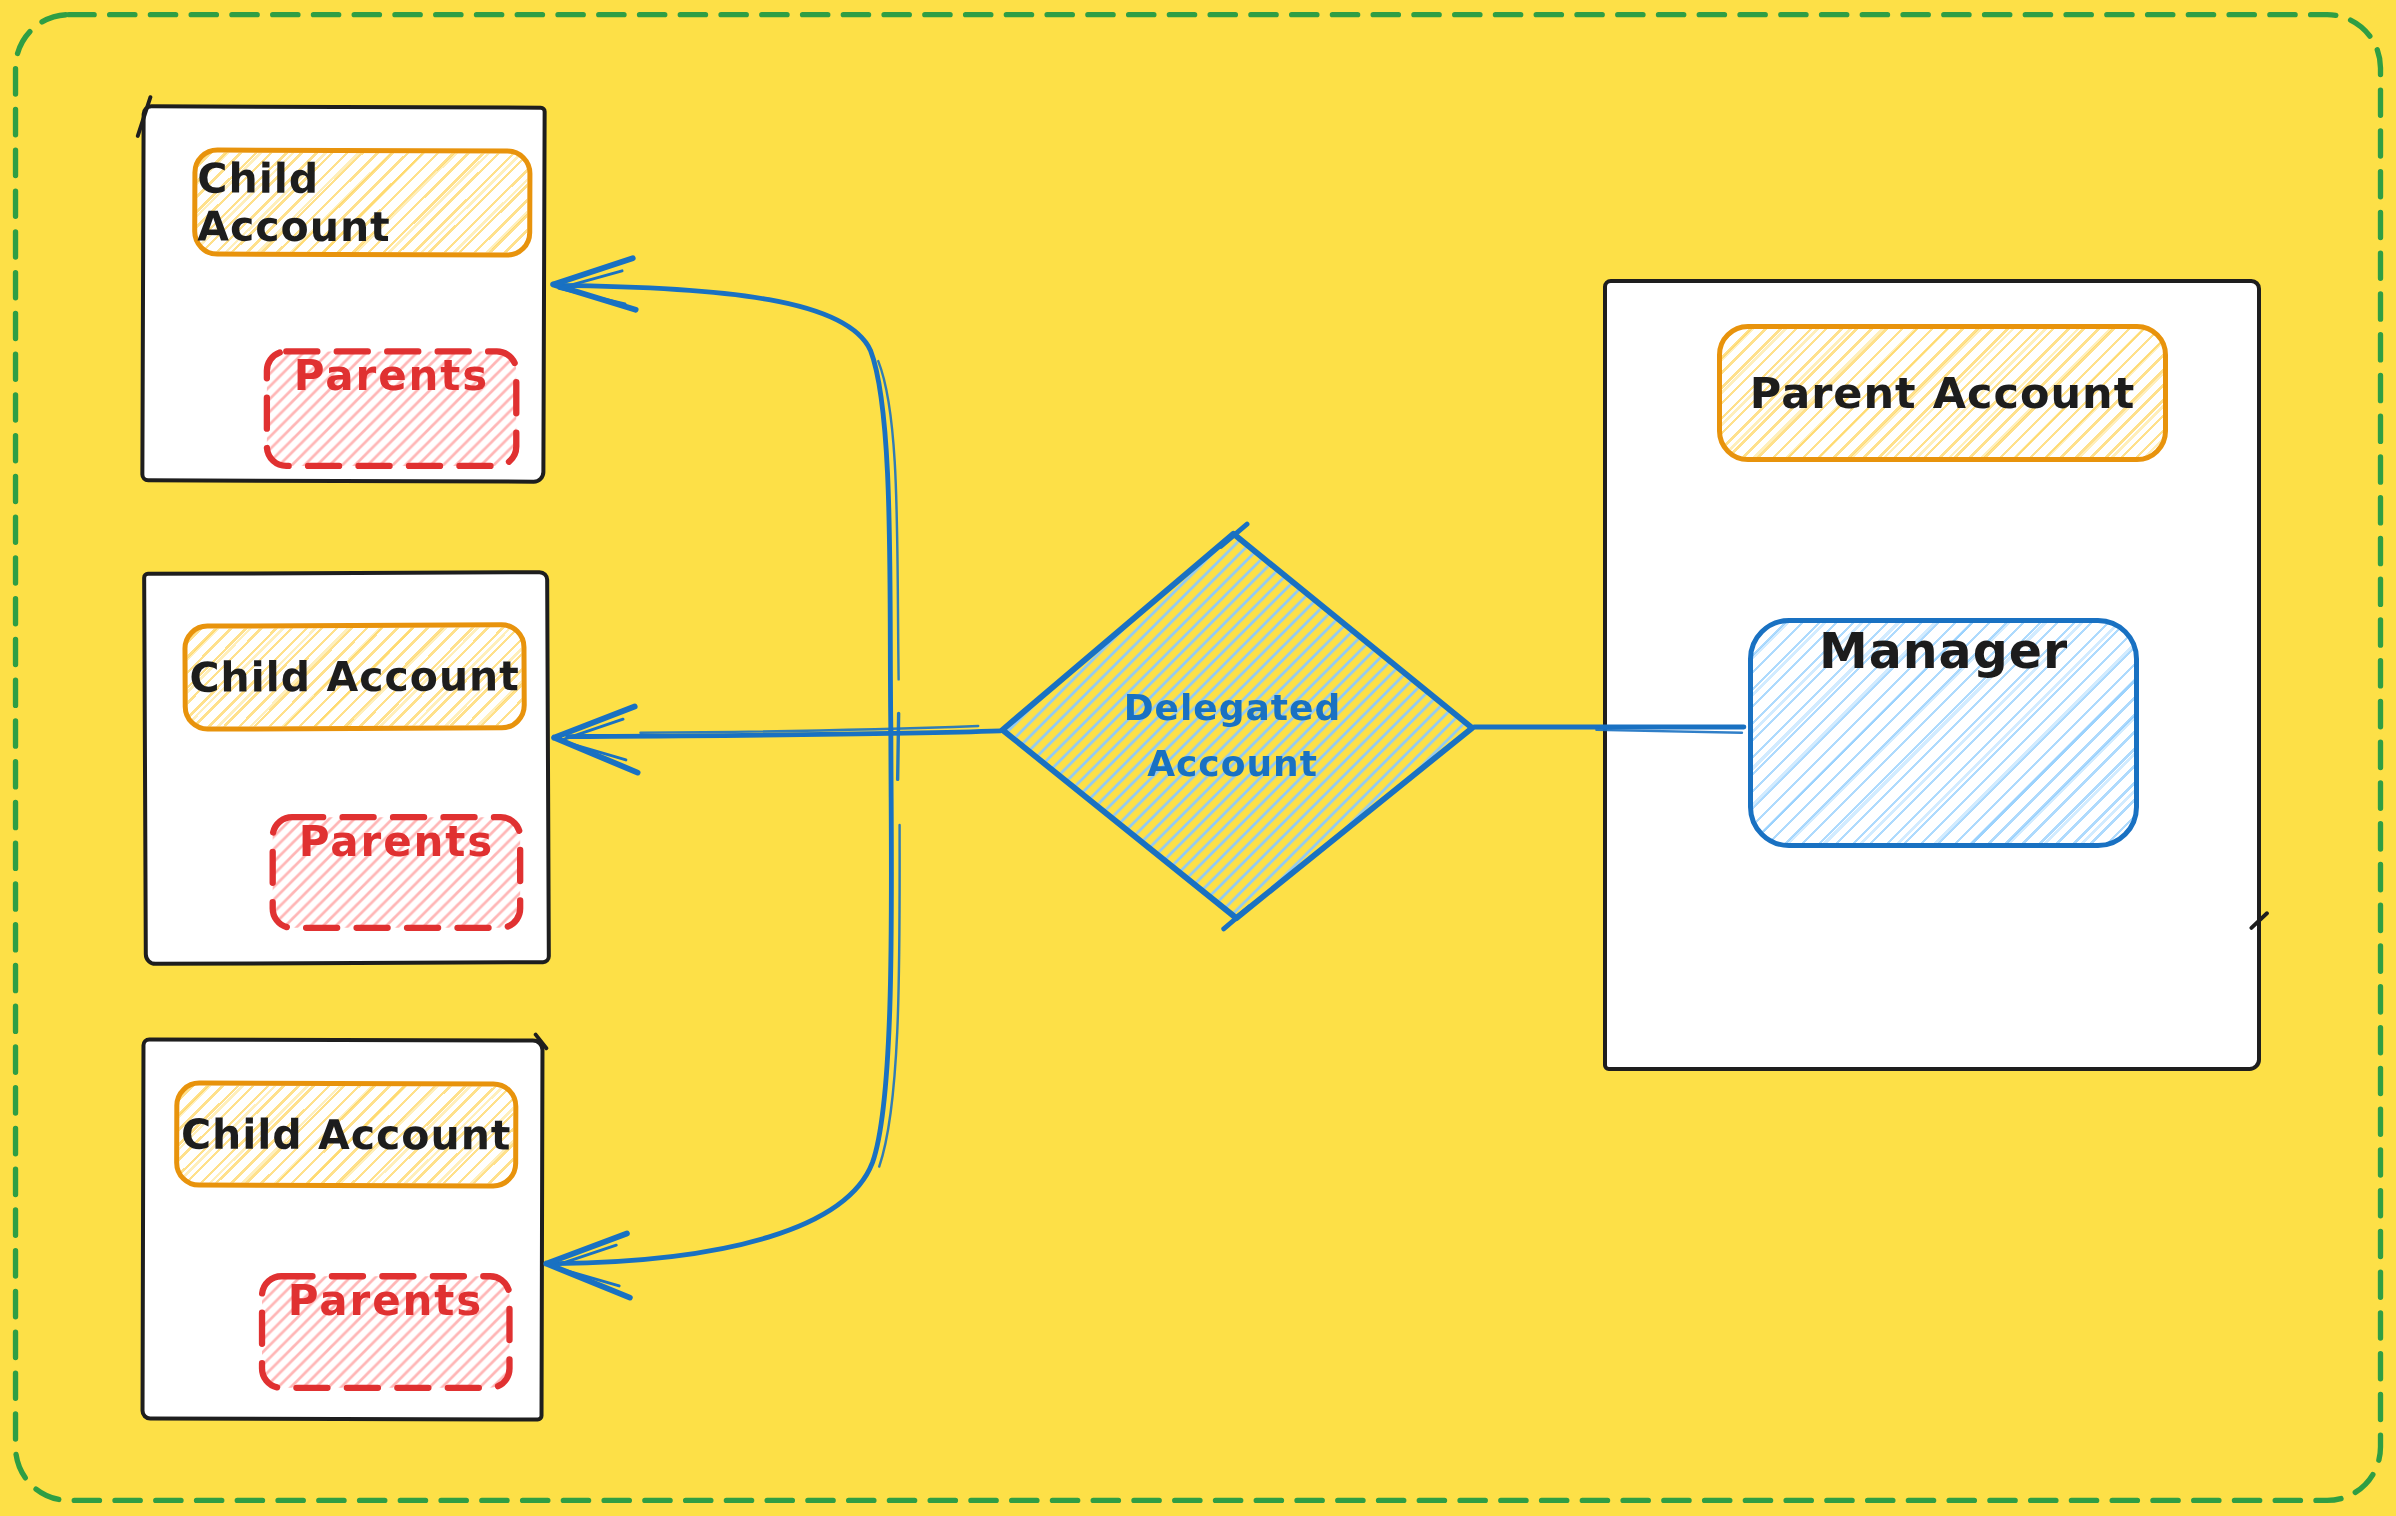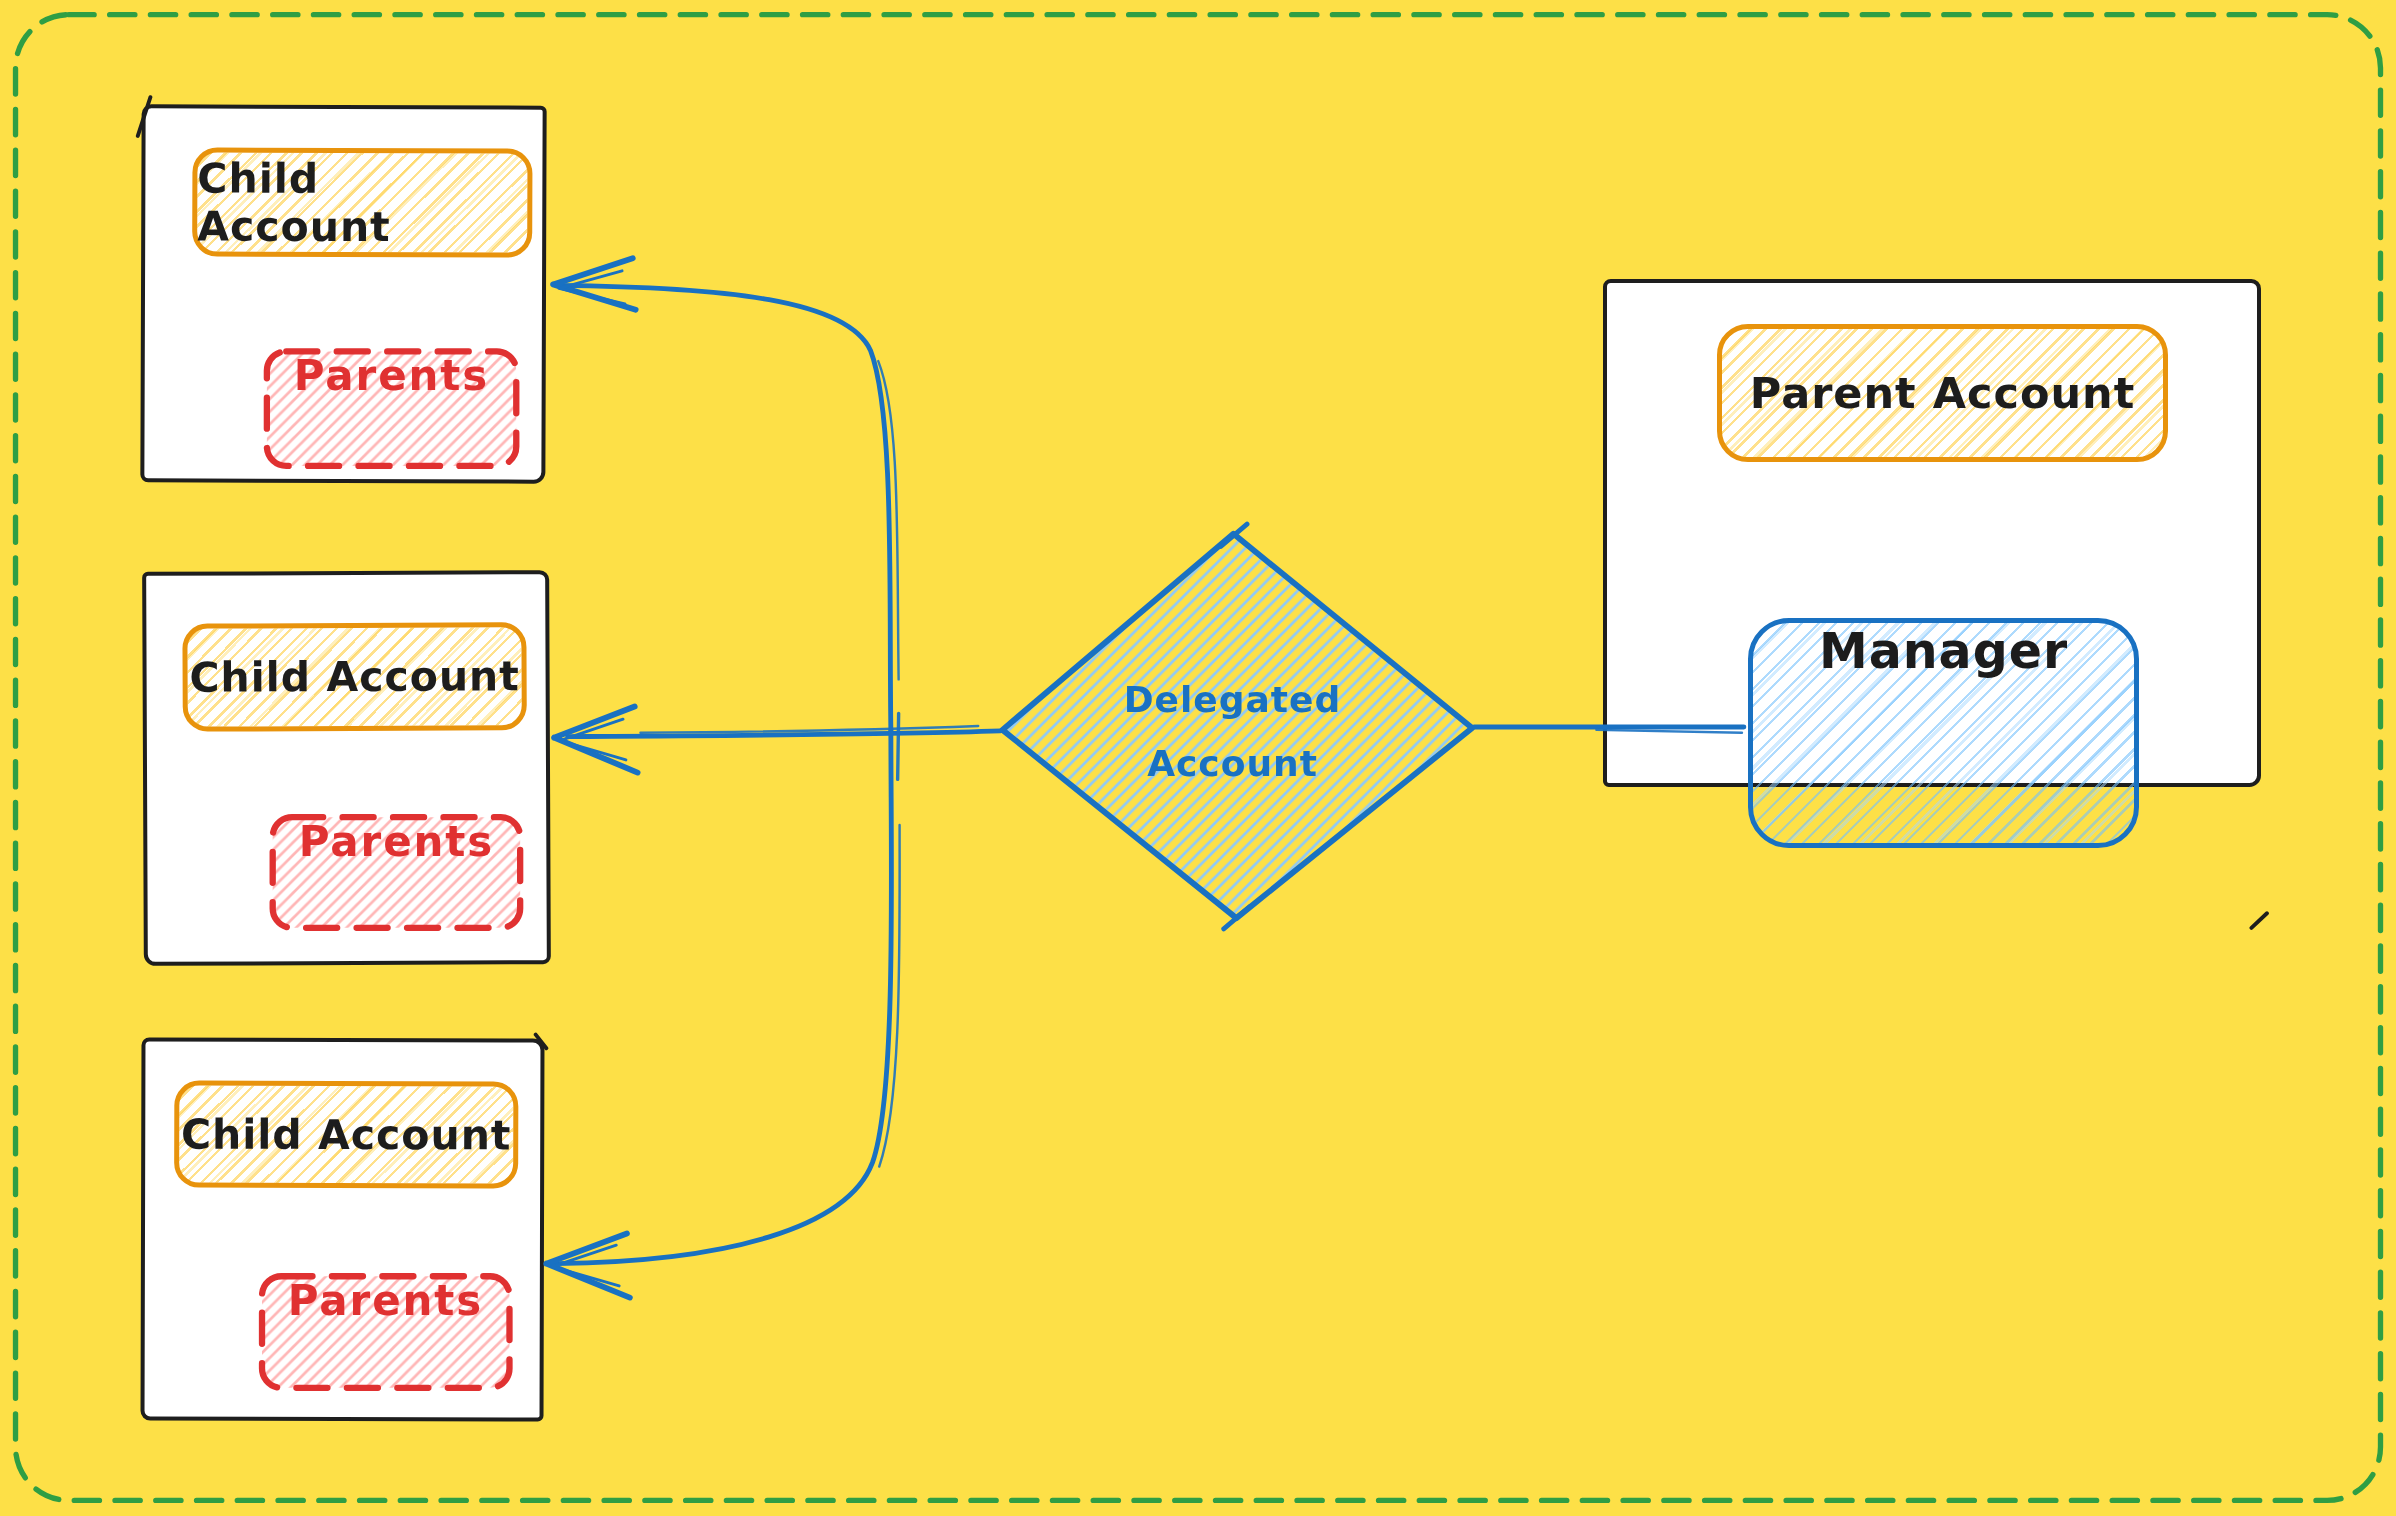--- a/index.html
+++ b/index.html
@@ -15,21 +15,21 @@
   
   .org-box {
     position: absolute;
     box-sizing: border-box;
     background: #ffffff;
     border: 4.9px solid #1e1e1e;
   }
   #box1 { left: 141px; top: 105px;  width: 405px; height: 378px; border-radius: 9.7px 5.8px 11.6px 7.8px;  transform: rotate(0.2deg); }
   #box2 { left: 143px; top: 571px;  width: 407px; height: 394px; border-radius: 5.8px 9.7px 7.8px 11.6px;  transform: rotate(-0.25deg); }
   #box3 { left: 141px; top: 1038px; width: 403px; height: 383px; border-radius: 7.8px 11.6px 5.8px 9.7px;  transform: rotate(0.15deg); }
-  #parentbox { left: 1603px; top: 279px; width: 658px; height: 508px; border-radius: 7.8px 9.7px 11.6px 5.8px; }
+  #parentbox { left: 1603px; top: 279px; width: 658px; height: 792px; border-radius: 7.8px 9.7px 11.6px 5.8px; }
 
   
   .account-label {
     position: absolute;
     box-sizing: border-box;
     display: flex; align-items: center; justify-content: center;
     border: 5.8px solid #e8930c;
     border-radius: 25px;
     color: #1d1d1d;
     font-weight: 700;
@@ -73,21 +73,21 @@
     letter-spacing: 1.9px;
   }
   #ptext1 { left: 267px; top: 351px;  width: 249px; height: 115px; }
   #ptext2 { left: 273px; top: 817px;  width: 247px; height: 111px; }
   #ptext3 { left: 262px; top: 1276px; width: 247px; height: 112px; }
 
   
   .diamond-text {
     position: absolute;
     left: 1053px; top: 672px; width: 359px; height: 120px;
-    display: flex; flex-direction: column; align-items: center; justify-content: space-between;
+    display: flex; flex-direction: column; align-items: center; justify-content: flex-end;
     color: #1971c2;
     font-weight: 700;
     font-size: 36px;
     line-height: 56px;
     letter-spacing: 1px;
   }
 </style>
 </head>
 <body>
 

